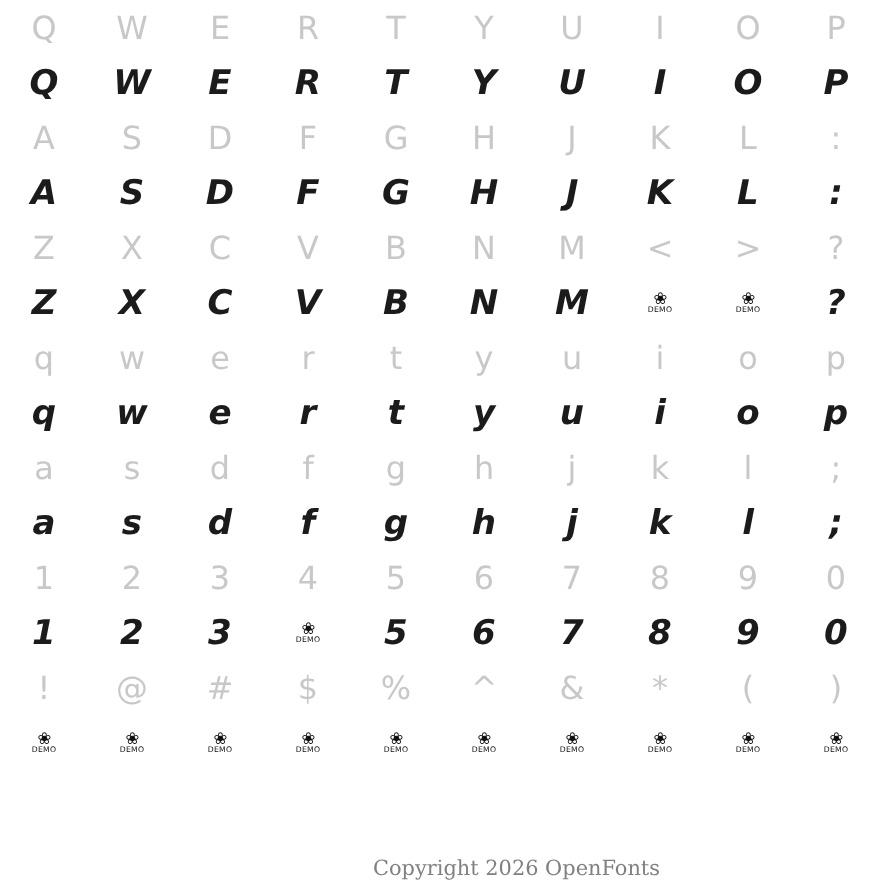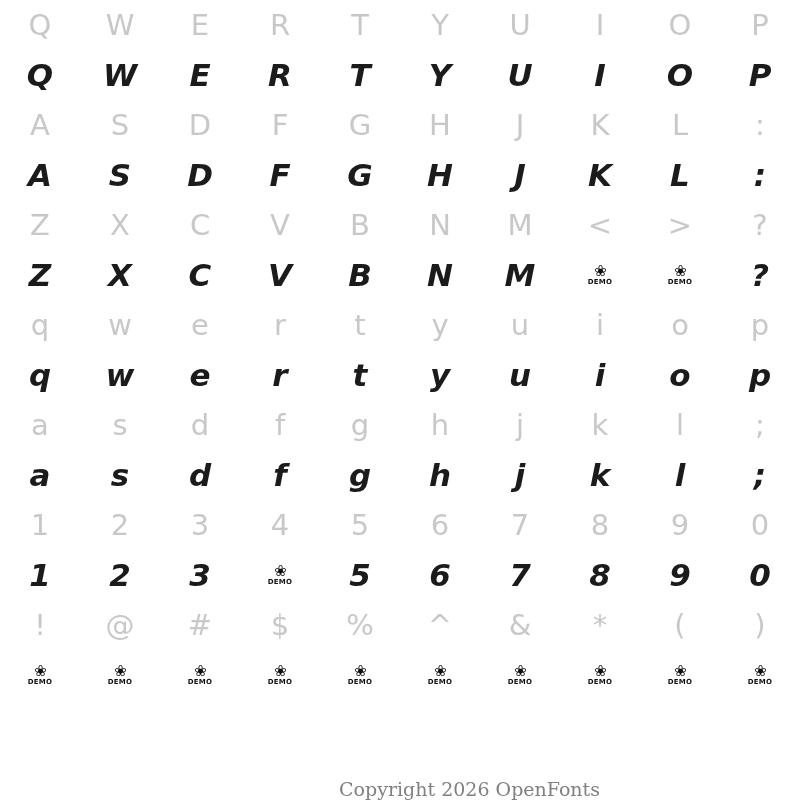--- a/index.html
+++ b/index.html
@@ -75,21 +75,21 @@
     font-family: "DejaVu Sans", sans-serif;
     font-style: normal;
     font-weight: normal;
     letter-spacing: -1px;
   }
   .demo .word {
     font-size: 7px;
     line-height: 8px;
     font-family: "DejaVu Sans", sans-serif;
     font-style: normal;
-    font-weight: bold;
+    font-weight: normal;
     letter-spacing: 0.2px;
   }
   .row.demorow .cell .demo {
     color: #111111;
   }
   .footer {
     position: absolute;
     left: 0;
     top: 778px;
     width: 676px;

